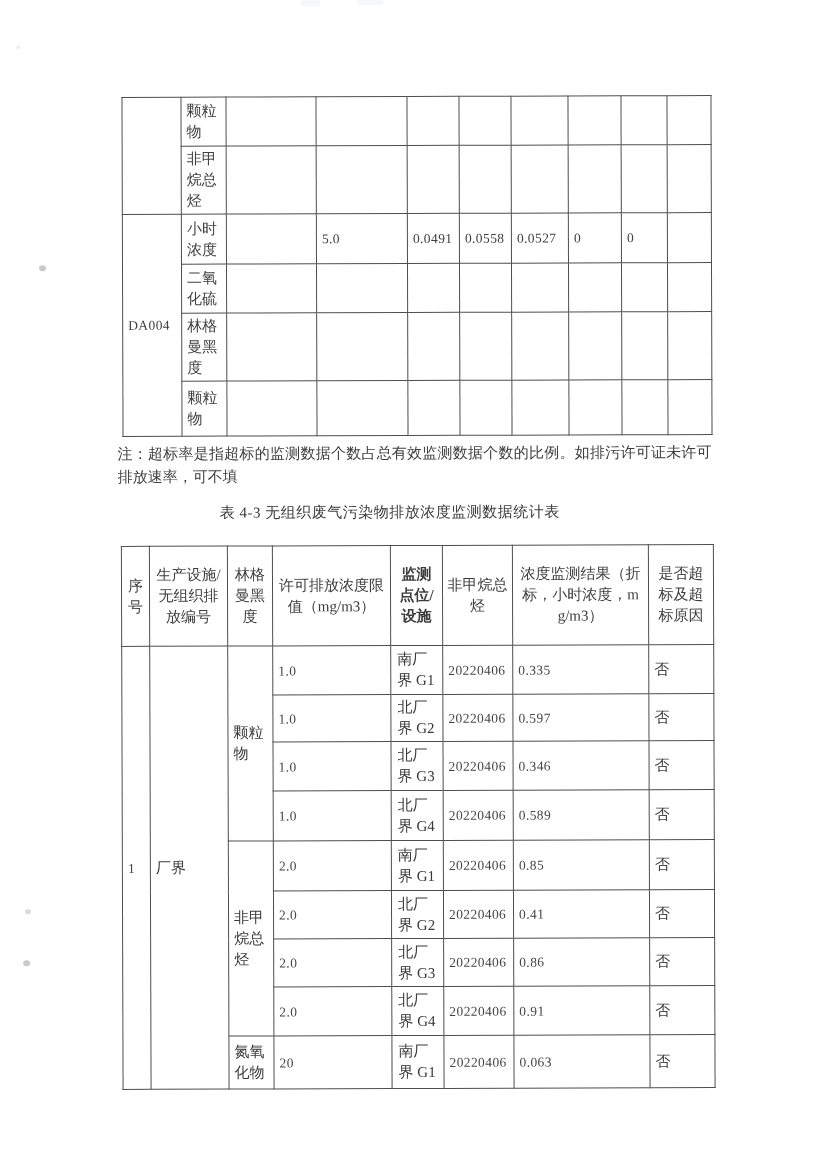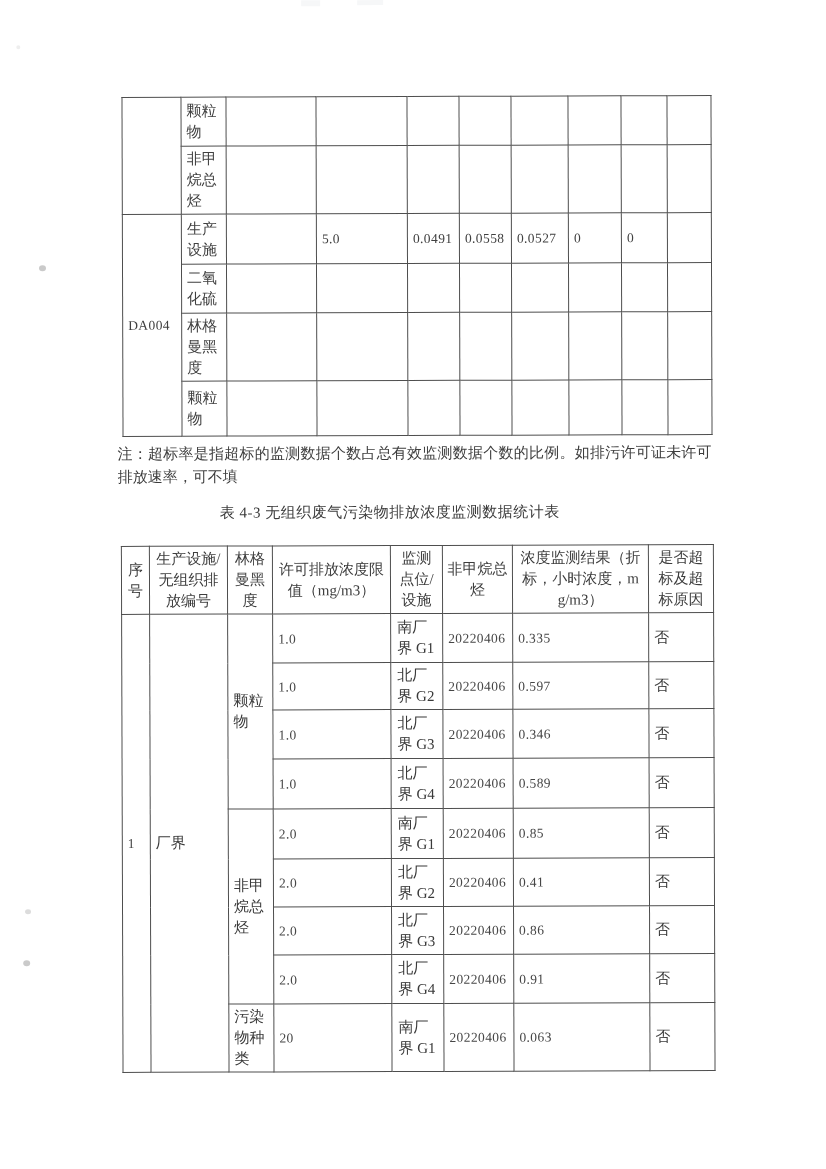--- a/index.html
+++ b/index.html
@@ -21,22 +21,22 @@
   }
   .num{font-size:13.5px;letter-spacing:.4px;color:#464646;}
 
   
   .t1{left:123px;top:96px;width:589px;}
   .t1 td{color:#404040;}
 
   
   .t2{left:121px;top:545px;width:592px;}
   .t2 th{text-align:center;padding:2px 4px;color:#3d3d3d;}
-  .t2 .th-site{padding:0 4px;}
-  .t2 .th-result{padding:2px 7px;}
+  .t2 .th-site{padding:0 4px;font-weight:bold;}
+  .t2 .th-result{padding:18px 7px;}
   .t2 .th-exceed{padding:2px 7px;}
   .t2 td.site{padding:2px 6px;}
 
   .note{
     position:absolute;left:118px;top:442px;width:594px;
     font-size:15px;line-height:23px;color:#3d3d3d;text-align:justify;
   }
   .table-title{
     position:absolute;left:90px;top:502px;width:600px;
     font-size:15px;line-height:20px;color:#3b3b3b;text-align:center;letter-spacing:.5px;
@@ -90,21 +90,21 @@
       <td class="num"></td>
       <td class="num"></td>
       <td class="num"></td>
       <td class="num"></td>
       <td class="num"></td>
       <td class="num"></td>
       <td class="num"></td>
     </tr>
     <tr style="height:50px;">
       <td rowspan="4" class="num">DA004</td>
-      <td>生产设施</td>
+      <td>小时浓度</td>
       <td class="num"></td>
       <td class="num">5.0</td>
       <td class="num">0.0491</td>
       <td class="num">0.0558</td>
       <td class="num">0.0527</td>
       <td class="num">0</td>
       <td class="num">0</td>
       <td class="num"></td>
     </tr>
     <tr style="height:49px;">
@@ -223,21 +223,21 @@
       <td>否</td>
     </tr>
     <tr style="height:49px;">
       <td class="num">2.0</td>
       <td class="site">北厂界 G4</td>
       <td class="num">20220406</td>
       <td class="num">0.91</td>
       <td>否</td>
     </tr>
     <tr style="height:53px;">
-      <td>污染物种类</td>
+      <td>氮氧化物</td>
       <td class="num">20</td>
       <td class="site">南厂界 G1</td>
       <td class="num">20220406</td>
       <td class="num">0.063</td>
       <td>否</td>
     </tr>
   </tbody>
     </table>
 
 </div>

